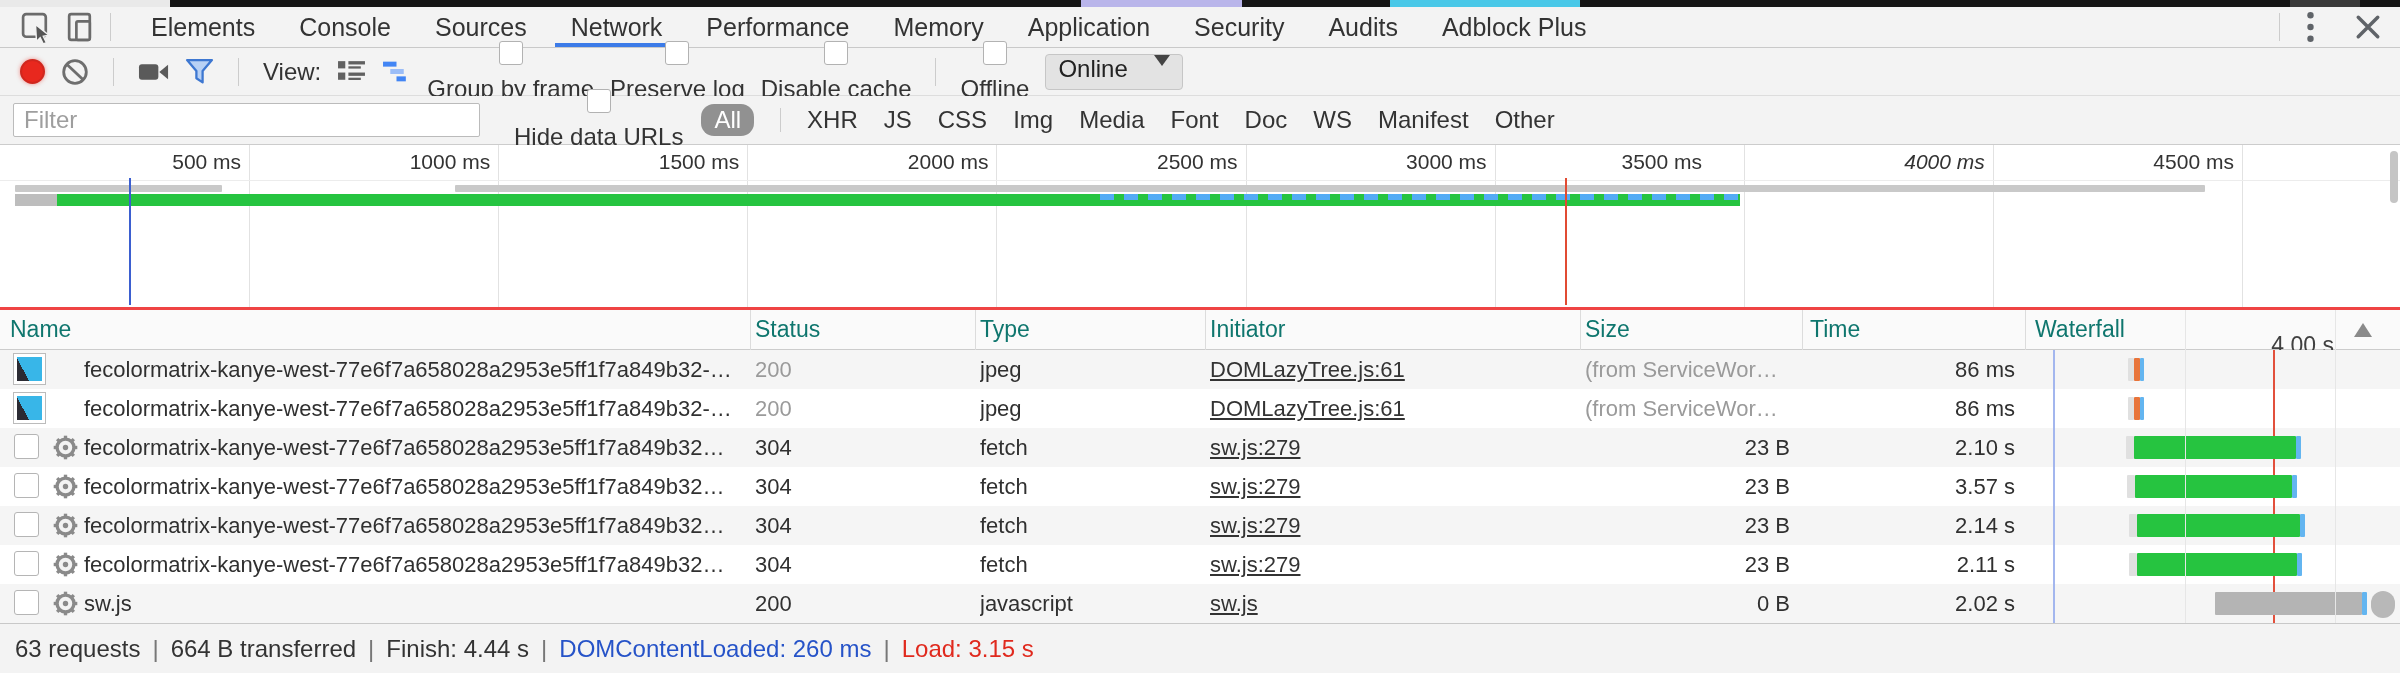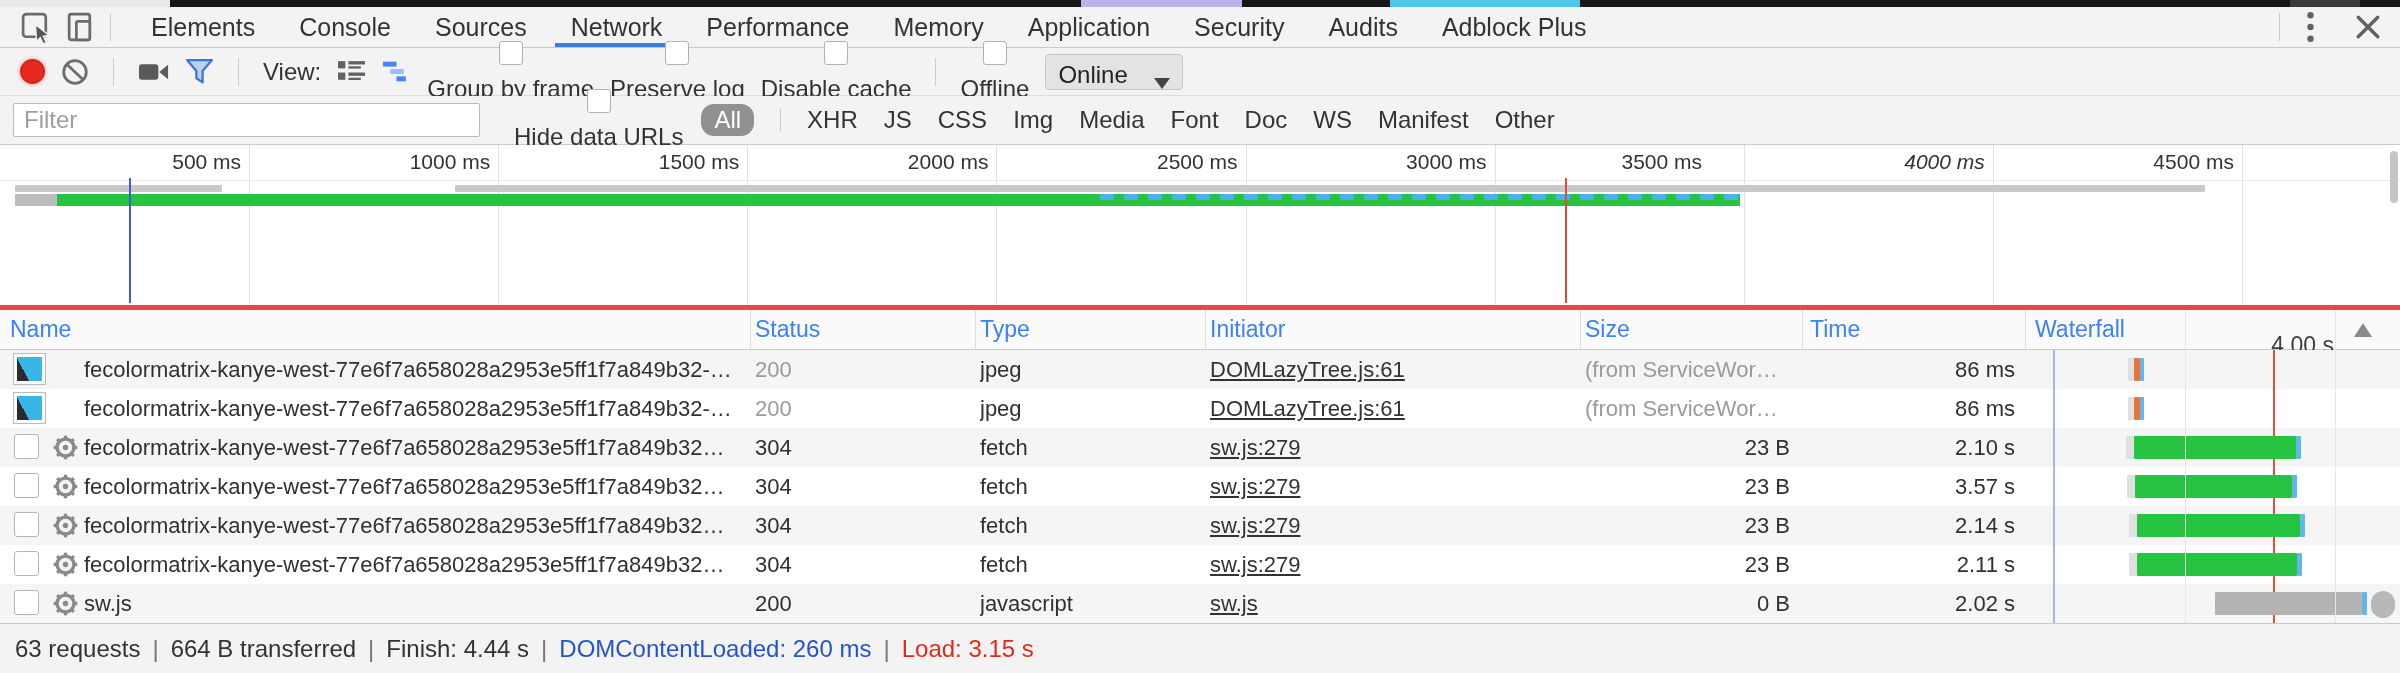--- a/index.html
+++ b/index.html
@@ -20,49 +20,49 @@
   .tab.active::after{content:'';position:absolute;left:6px;right:6px;bottom:0;height:4px;background:#3c7be8;}
   #tabbar .right{margin-left:auto;display:flex;align-items:center;padding-right:10px;}
 
   
   #toolbar{position:absolute;left:0;top:48px;width:2400px;height:48px;background:#f3f3f3;
            border-bottom:1px solid #ddd;display:flex;align-items:center;padding-left:20px;box-sizing:border-box;gap:16px;}
   .rec-btn{width:21px;height:21px;border-radius:50%;background:#e8281e;border:2px solid #d0271e;box-shadow:0 0 4px rgba(232,40,30,.5);flex:none;}
   .tb-label{font-size:24px;color:#333;}
   .cb{width:22px;height:22px;background:#fff;border:1px solid #b2b2b2;border-radius:3px;flex:none;}
   .cb-group{display:flex;align-items:center;gap:10px;flex-direction:column;}
-  .select-box{display:flex;align-items:flex-end;gap:26px;background:#e3e3e3;border:1px solid #c6c6c6;border-radius:4px;
+  .select-box{display:flex;align-items:flex-start;gap:26px;background:#e3e3e3;border:1px solid #c6c6c6;border-radius:4px;
               height:34px;padding:0 12px;font-size:24px;color:#222;}
   .sel-arrow{width:0;height:0;border-left:8px solid transparent;border-right:8px solid transparent;border-top:11px solid #444;}
 
   
   #filterbar{position:absolute;left:0;top:96px;width:2400px;height:49px;background:#f3f3f3;
              border-bottom:1px solid #ccc;display:flex;align-items:center;padding-left:13px;box-sizing:border-box;gap:18px;}
   #filter-input{width:445px;height:32px;border:1px solid #bbb;border-radius:2px;background:#fff;
                 font-family:"Liberation Sans",sans-serif;font-size:24px;padding:0 10px;color:#444;}
   #filter-input::placeholder{color:#9e9e9e;}
   #pills{display:flex;align-items:center;gap:26px;}
   .pill{font-size:24px;color:#333;}
   .pill.active{background:#919191;color:#fff;border-radius:13px;padding:2px 13px;}
   .vsep-small{width:1px;height:24px;background:#ccc;}
 
   
-  #timeline{position:absolute;left:0;top:145px;width:2400px;height:165px;background:#fff;border-bottom:5px solid #ef4444;box-sizing:border-box;}
+  #timeline{position:absolute;left:0;top:145px;width:2400px;height:165px;background:#fff;border-bottom:3px solid #ef4444;box-sizing:border-box;}
   .grid-v{position:absolute;top:0;bottom:0;width:1px;background:#e2e2e2;}
   .ruler-label{position:absolute;top:5px;width:152px;text-align:right;font-size:21px;color:#333;}
   .ov-gray{position:absolute;top:40px;height:7px;background:#c9c9c9;border-radius:1px;}
   .ov-cap{position:absolute;top:49px;height:12px;background:#bdbdbd;}
   .ov-green{position:absolute;top:49px;height:12px;}
   .ov-dash{position:absolute;top:49px;height:6px;opacity:.95;}
   .ov-line{position:absolute;top:33px;bottom:2px;width:2px;}
 
   
   #table{position:absolute;left:0;top:310px;width:2400px;height:313px;}
   #thead{position:absolute;left:0;top:0;width:2400px;height:40px;background:#fafafa;border-bottom:1px solid #ccc;box-sizing:border-box;}
-  .hcell{position:absolute;top:6px;font-size:23px;color:#3b82f6;}
+  .hcell{position:absolute;top:6px;font-size:23px;color:#0f766e;}
   #wf-scale{position:absolute;top:22px;right:66px;font-size:23px;color:#404040;}
   .sort-tri{position:absolute;top:13px;right:28px;width:0;height:0;border-left:9px solid transparent;border-right:9px solid transparent;border-bottom:14px solid #8a8a8a;}
   .col-div{position:absolute;top:0;height:313px;width:1px;background:#dcdcdc;}
   .wf-grid{position:absolute;top:0;height:313px;width:1px;background:#e6e6e6;}
 
   #rows-bg{position:absolute;left:0;top:40px;width:2400px;height:273px;
            background:repeating-linear-gradient(180deg,#f5f5f5 0 39px,#ffffff 39px 78px);}
   #table-lines{position:absolute;left:0;top:40px;width:2400px;height:273px;}
   .tl-line{position:absolute;top:0;bottom:0;width:2px;}
   #rows{position:absolute;left:0;top:40px;width:2400px;height:273px;}

